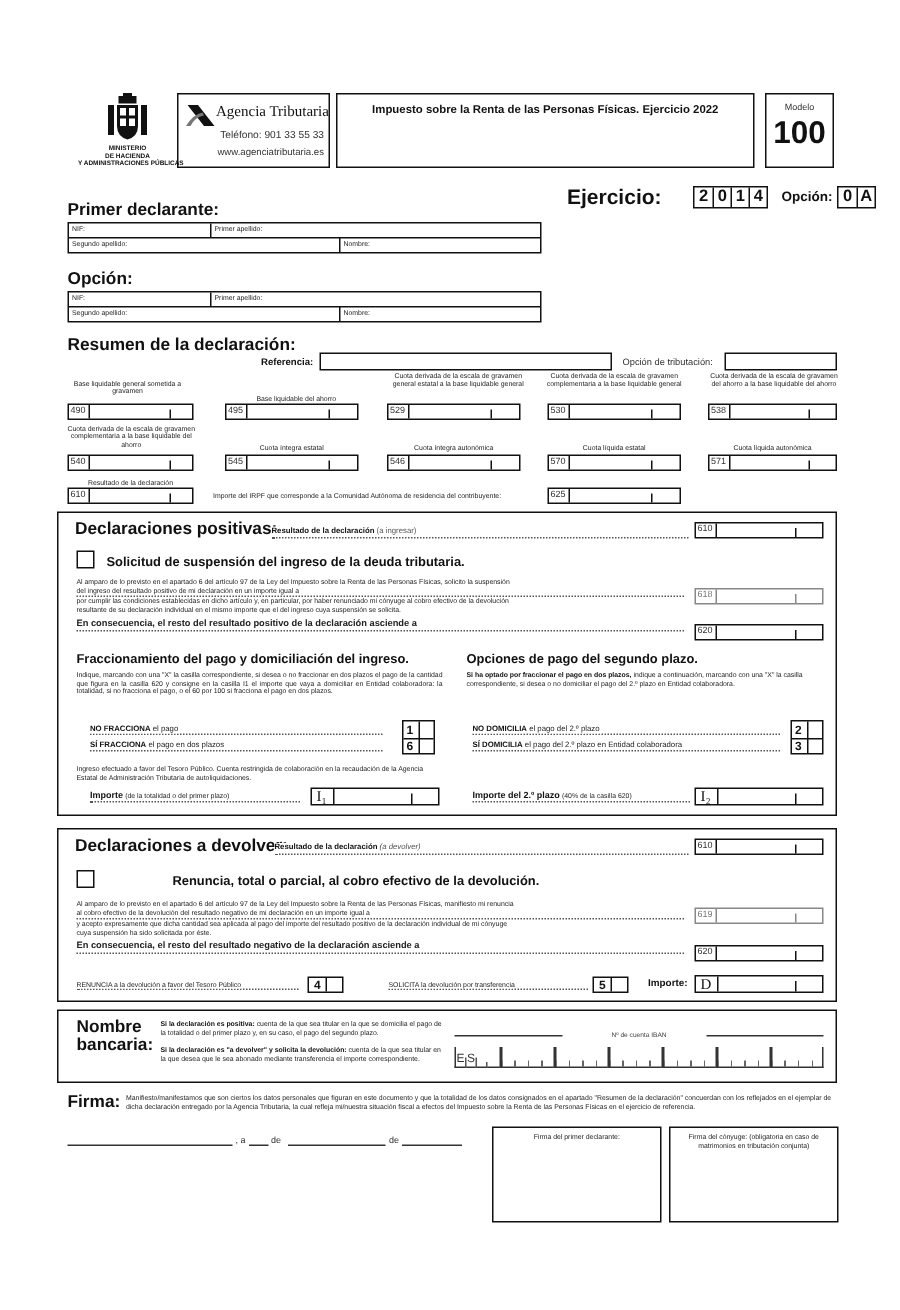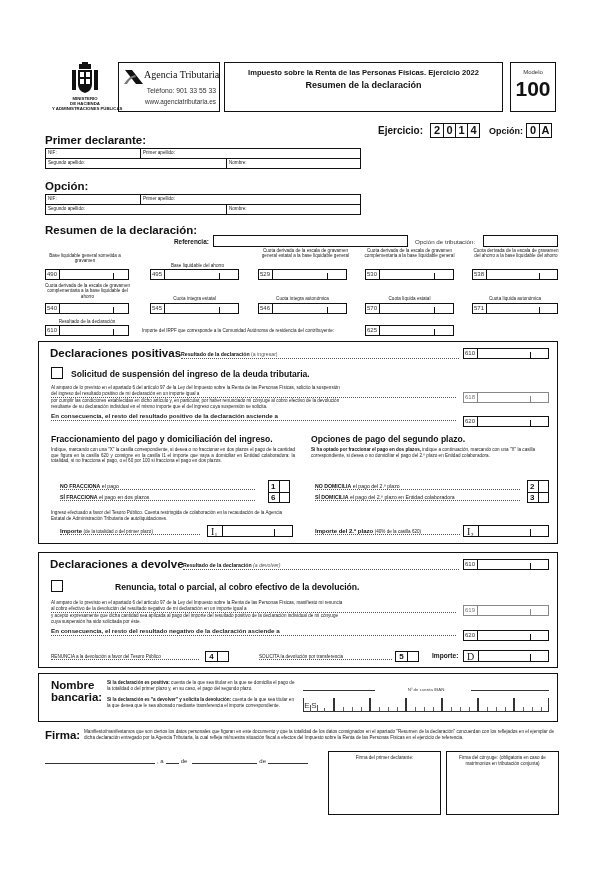--- a/index.html
+++ b/index.html
@@ -52,30 +52,29 @@
     <path d="M2 2 L9 2 L20 16 L13 16 Z" fill="#111"></path>
     <path d="M1 16 Q6 8 12 7 L13 9 Q7 10 4 16 Z" fill="#777"></path>
   </svg>
   <div style="position:absolute;left:25px;top:6px;font-family:'Liberation Serif',serif;font-size:10px;white-space:nowrap;">Agencia Tributaria</div>
   <div style="position:absolute;right:3px;top:24px;font-size:6.8px;white-space:nowrap;color:#333;">Teléfono: 901 33 55 33</div>
   <div style="position:absolute;right:3px;top:35px;font-size:6.4px;white-space:nowrap;color:#333;">www.agenciatributaria.es</div>
 </div>
 
 <div class="abs" style="left:224px;top:62px;width:279px;height:50px;border:1.5px solid #111;text-align:center;">
   <div style="font-size:7.6px;font-weight:bold;margin-top:5px;white-space:nowrap;">Impuesto sobre la Renta de las Personas Físicas. Ejercicio 2022</div>
-  <div style="font-size:9px;font-weight:bold;margin-top:3px;">Resumen de la declaración</div>
 </div>
 
 <div class="abs" style="left:510px;top:62px;width:46px;height:50px;border:1.5px solid #111;text-align:center;">
   <div style="font-size:6px;margin-top:6px;color:#333;">Modelo</div>
   <div style="font-size:21px;font-weight:bold;line-height:24px;margin-top:2px;">100</div>
 </div>
 
 <div class="abs" style="left:378px;top:123px;display:flex;align-items:center;">
-  <span style="font-size:10px;font-weight:bold;margin-right:7px;">Ejercicio:</span>
+  <span style="font-size:14px;font-weight:bold;margin-right:21px;">Ejercicio:</span>
   <span class="digits">
     <span class="digit">2</span>
     <span class="digit">0</span>
     <span class="digit">1</span>
     <span class="digit">4</span>
   </span>
   <span style="font-size:9px;font-weight:bold;margin:0 3px 0 9px;">Opción:</span>
   <span class="digits">
     <span class="digit">0</span>
     <span class="digit">A</span>

